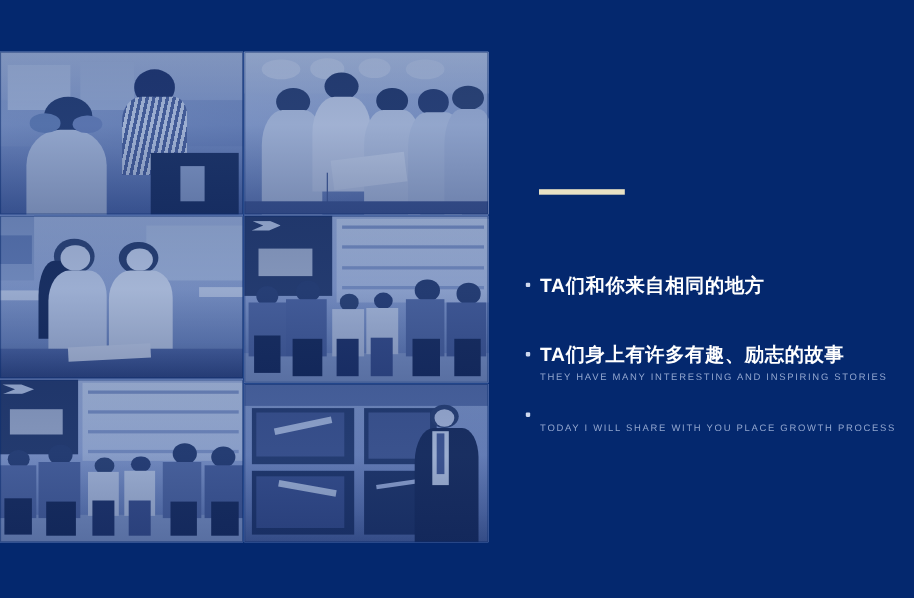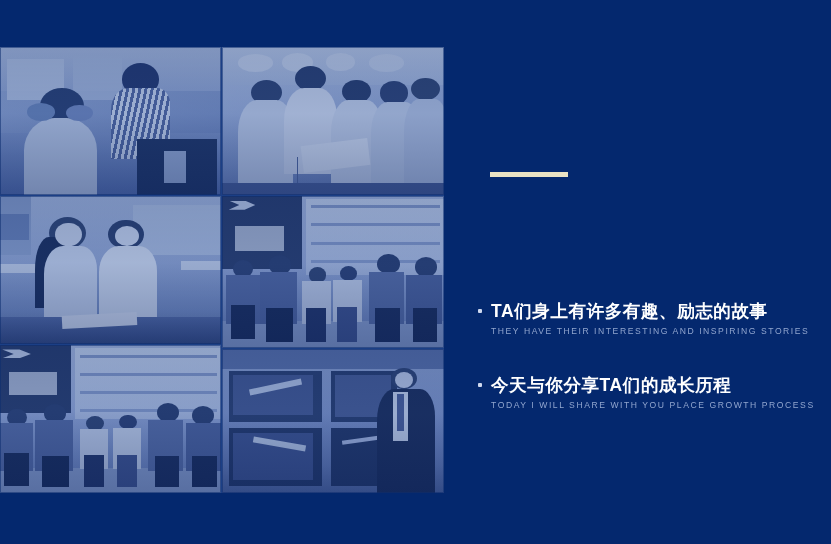--- a/index.html
+++ b/index.html
@@ -99,21 +99,21 @@
     height: 5px;
     background: #e9e2c4;
   }
 
   .bullet-block {
     position: absolute;
     left: 0;
     width: 353px;
   }
   #b1 { top: 249px; }
-  #b2 { top: 301px; }
+  #b2 { top: 312px; }
   #b3 { top: 375px; }
 
   .bullet-main {
     display: flex;
     align-items: center;
     gap: 9px;
     color: #ffffff;
     font-size: 17.5px;
     font-weight: 700;
     letter-spacing: 0.6px;
@@ -306,32 +306,35 @@
           <div class="edge"></div>
       </div>
     </div>
   </div>
 
   <div id="panel">
 
     <div id="title-rule"></div>
 
     <div class="bullet-block" id="b1">
+      <div class="bullet-main">
+        <span class="dot"></span>
+        <span>TA们和你来自相同的地方</span>
+      </div>
     </div>
 
     <div class="bullet-block" id="b2">
       <div class="bullet-main">
         <span class="dot"></span>
         <span>TA们身上有许多有趣、励志的故事</span>
       </div>
-      <div class="bullet-sub">THEY HAVE THEIR INTERESTING AND INSPIRING STORIES</div>
+      <div class="bullet-sub">THEY HAVE MANY INTERESTING AND INSPIRING STORIES</div>
     </div>
 
     <div class="bullet-block" id="b3">
       <div class="bullet-main">
         <span class="dot"></span>
-        <span>今天与你分享TA们的成长历程</span>
       </div>
       <div class="bullet-sub">TODAY I WILL SHARE WITH YOU PLACE GROWTH PROCESS</div>
     </div>
 
   </div>
 </div>
 
 </body></html>

